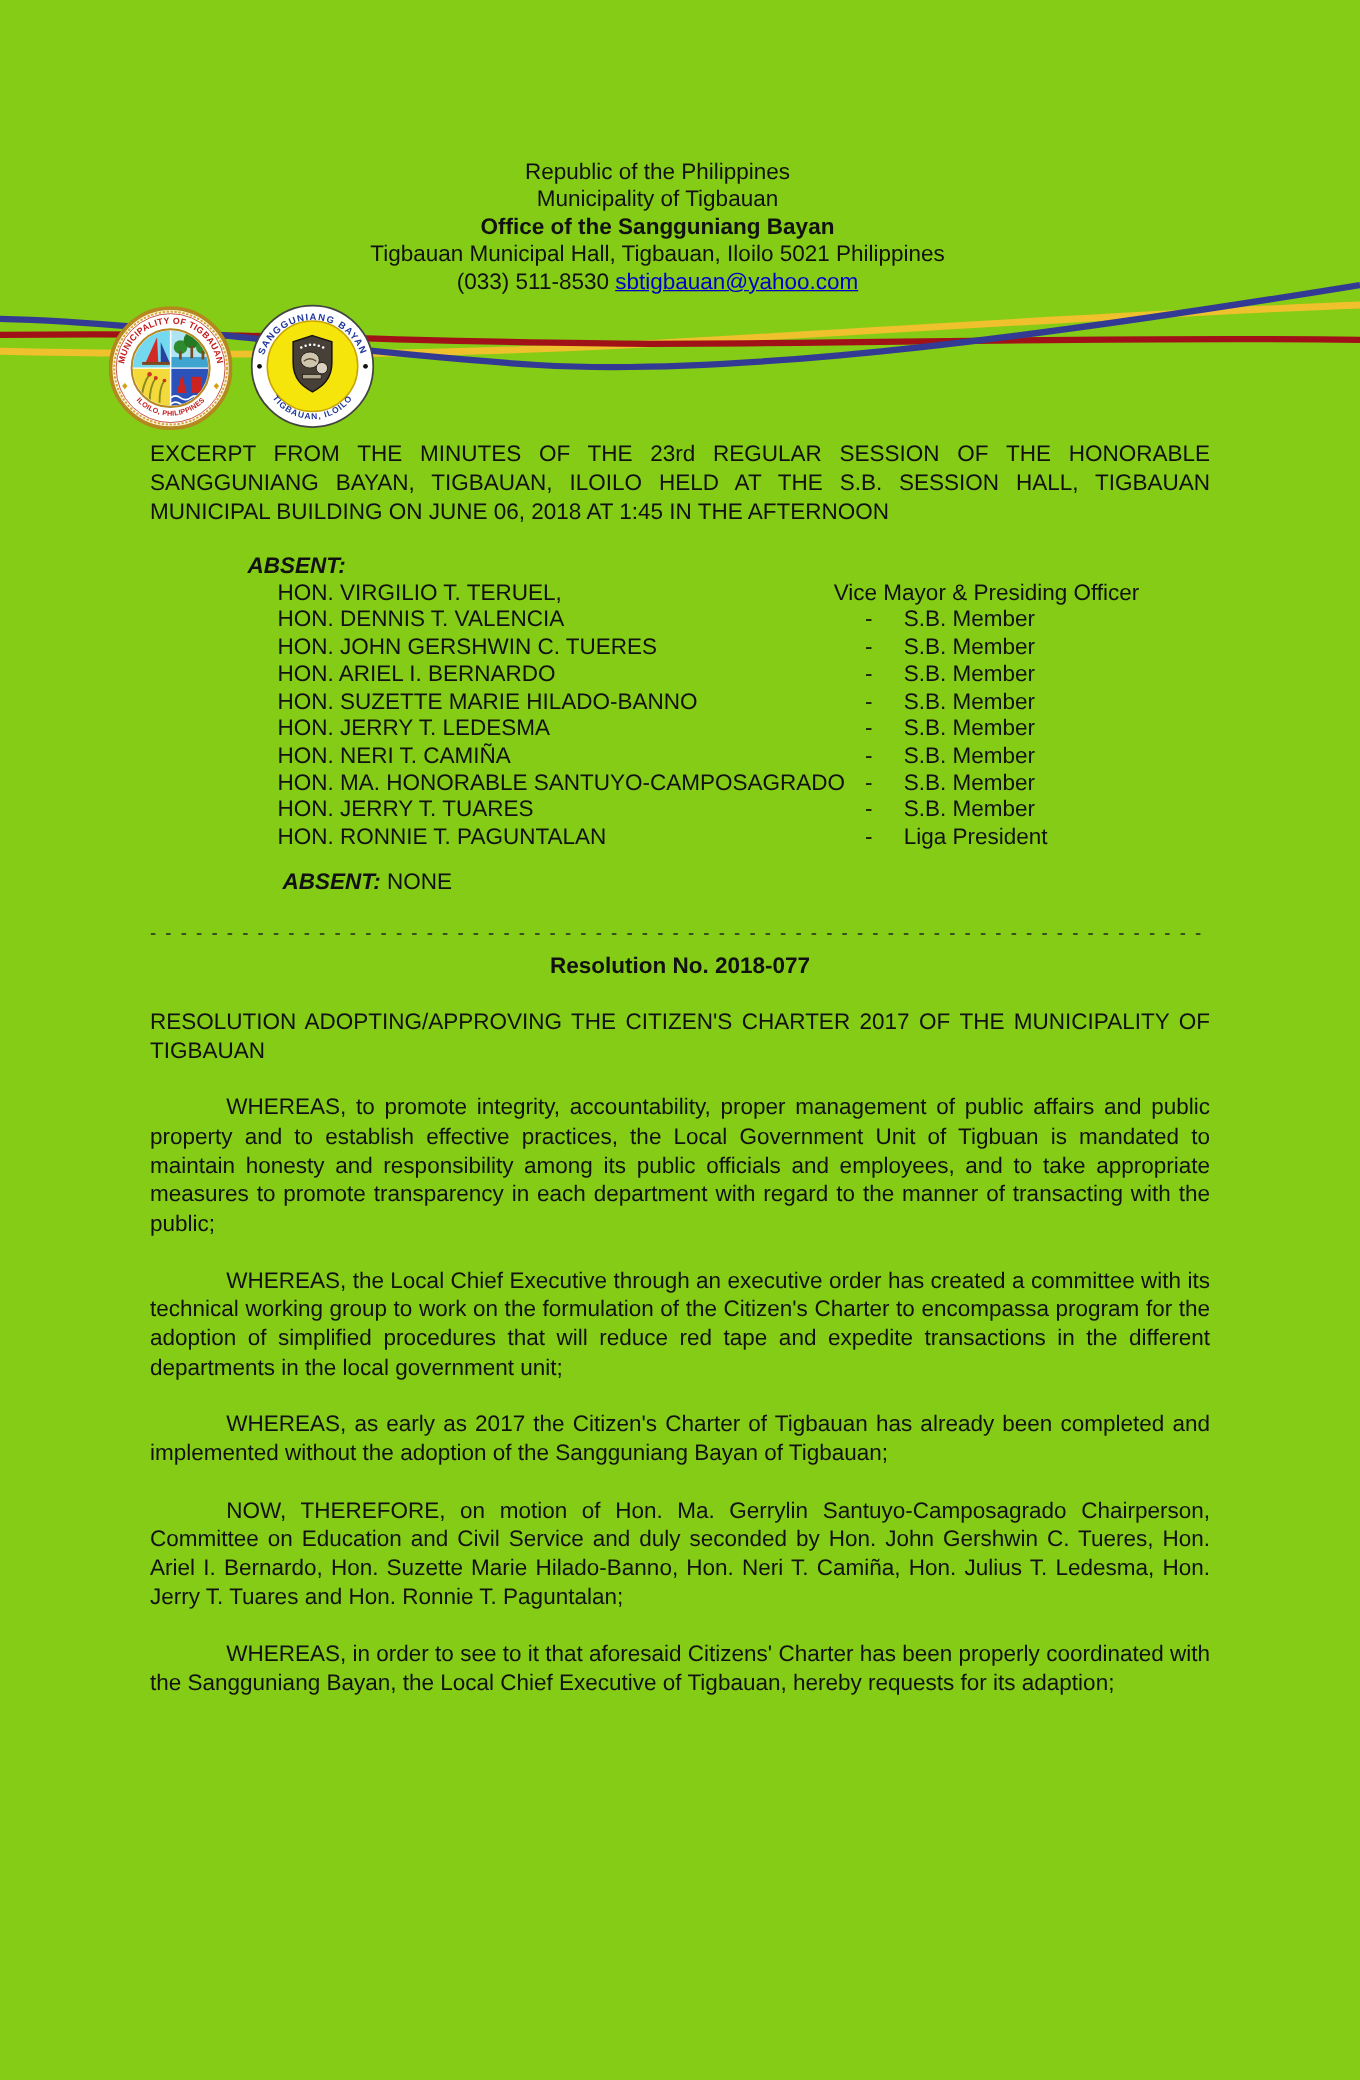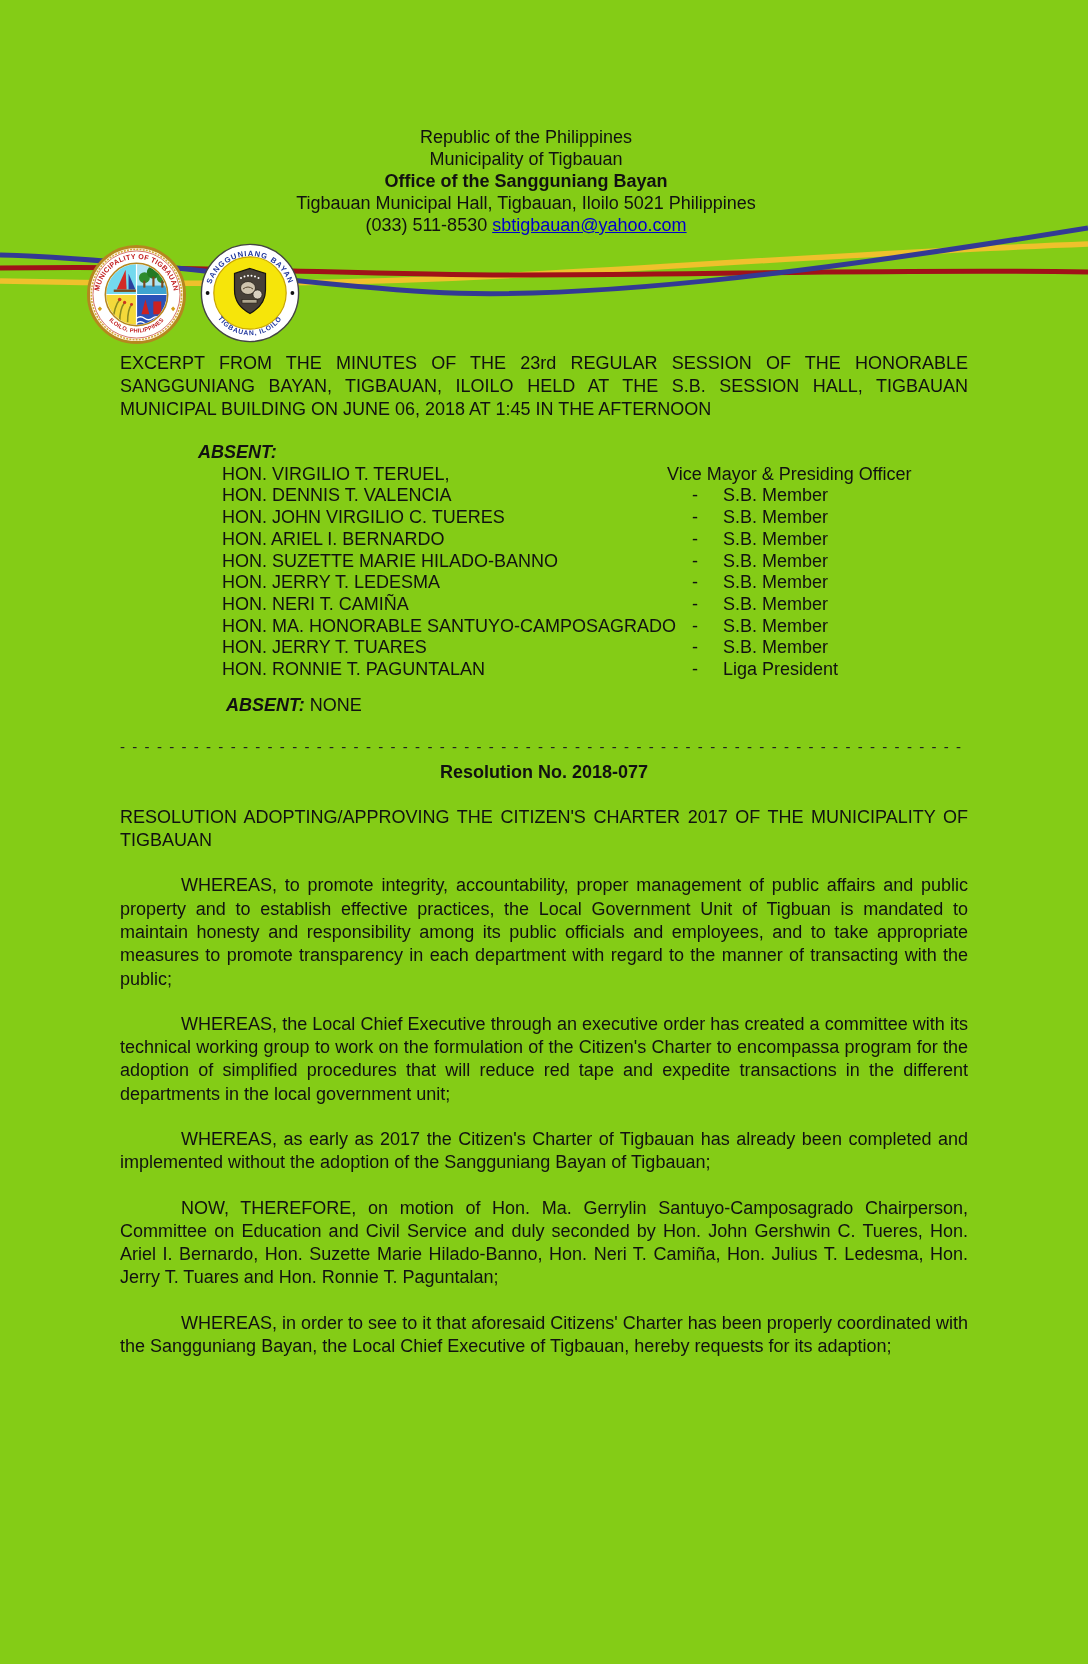--- a/index.html
+++ b/index.html
@@ -159,21 +159,21 @@
       <div class="attendee-row">
         <span>HON. VIRGILIO T. TERUEL,</span>
         <span class="role-right">Vice Mayor &amp; Presiding Officer</span>
       </div>
       <div class="attendee-row">
         <span>HON. DENNIS T. VALENCIA</span>
         <span class="dash">-</span>
         <span>S.B. Member</span>
       </div>
       <div class="attendee-row">
-        <span>HON. JOHN VIRGILIO C. TUERES</span>
+        <span>HON. JOHN GERSHWIN C. TUERES</span>
         <span class="dash">-</span>
         <span>S.B. Member</span>
       </div>
       <div class="attendee-row">
         <span>HON. ARIEL I. BERNARDO</span>
         <span class="dash">-</span>
         <span>S.B. Member</span>
       </div>
       <div class="attendee-row">
         <span>HON. SUZETTE MARIE HILADO-BANNO</span>

